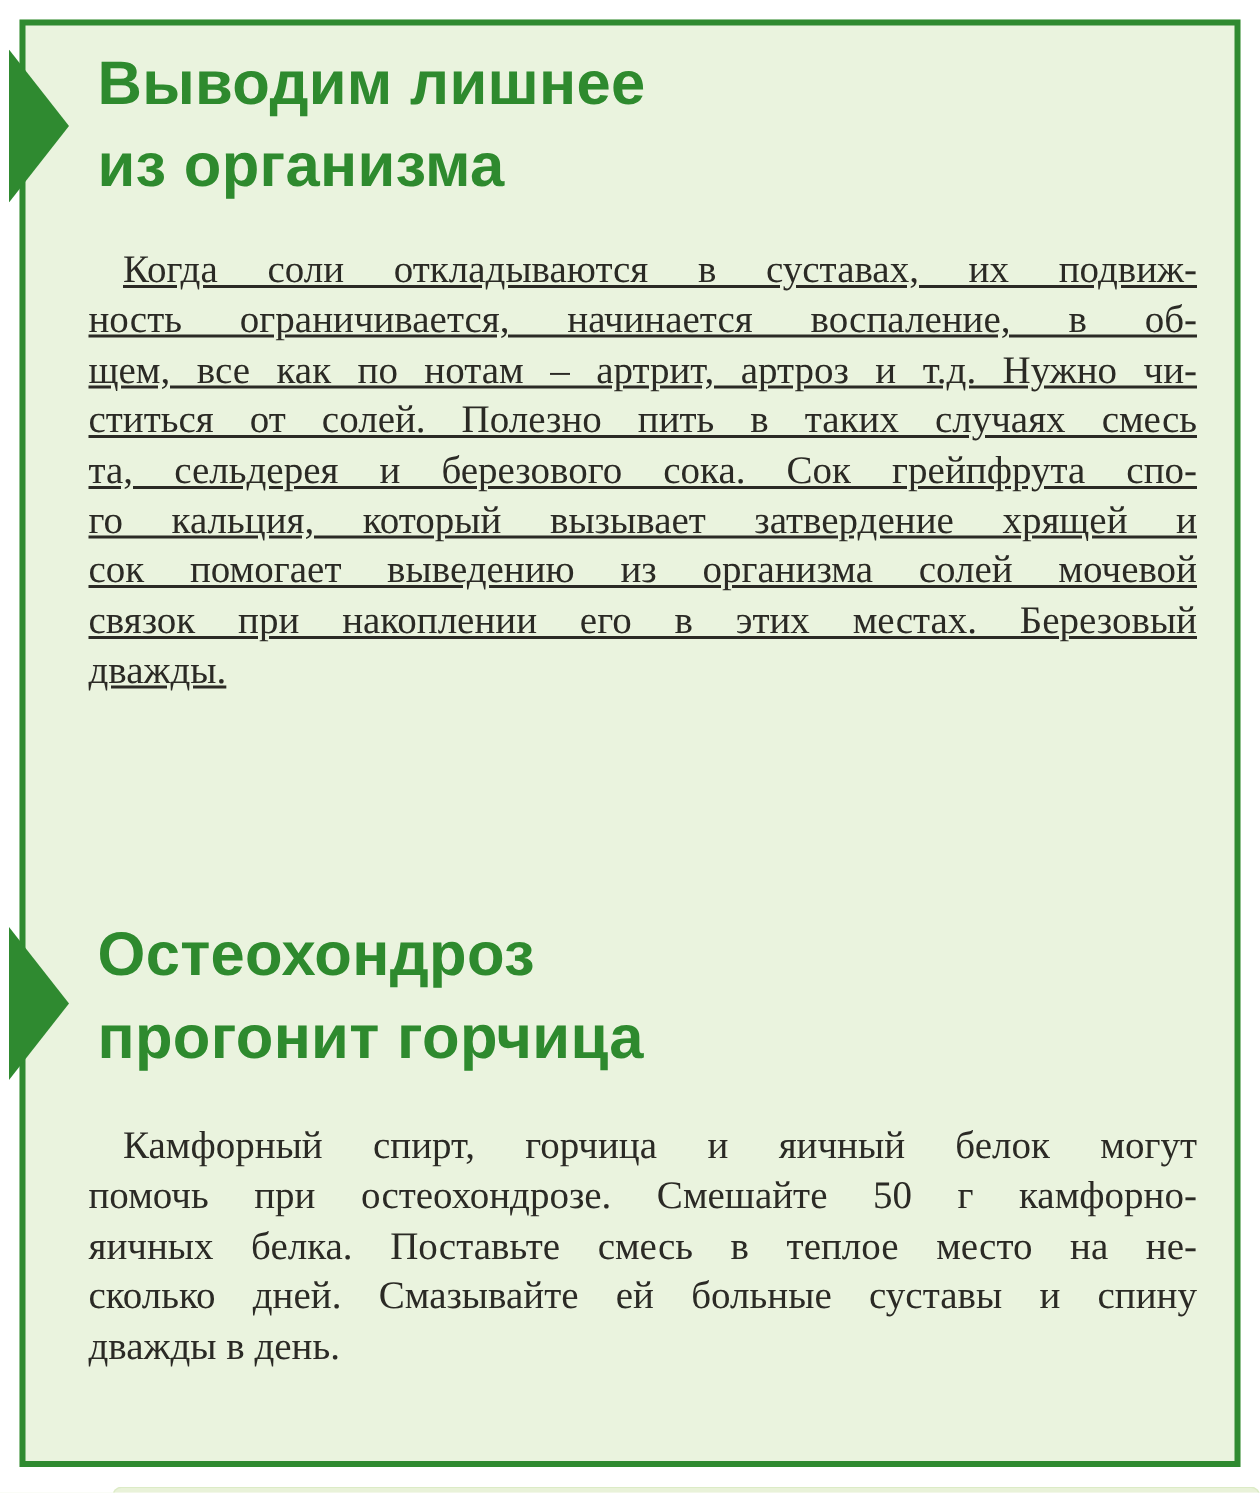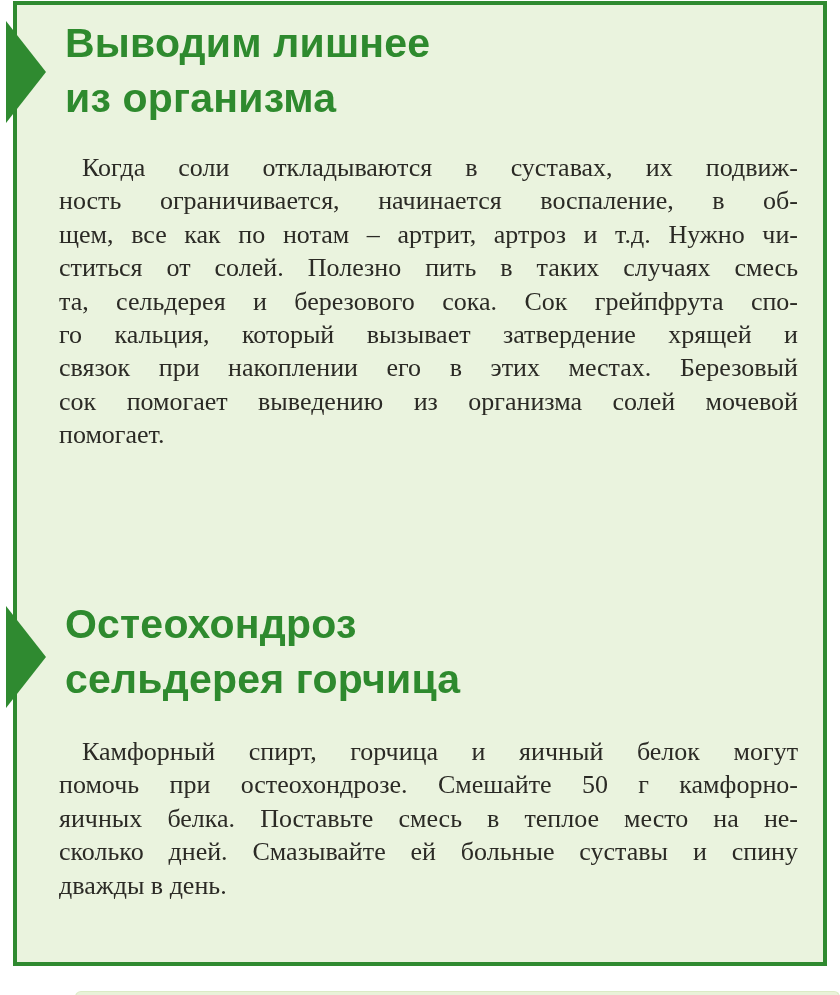--- a/index.html
+++ b/index.html
@@ -14,21 +14,21 @@
   html, body {
     width: 840px; height: 995px;
     background: var(--page-bg);
     font-family: "Liberation Serif", serif;
     overflow: hidden;
   }
   .stage { position: relative; width: 840px; height: 995px; }
 
   .panel {
     position: absolute;
-    left: 13px; top: 1px;
+    left: 13px; top: 13px;
     width: 814px; height: 965px;
     background: var(--panel-bg);
     border: 4px solid var(--green);
   }
 
   .chevron {
     position: absolute;
     left: -11px;
     width: 40px; height: 102px;
     background: var(--green);
@@ -52,21 +52,21 @@
   .heading.second { top: 592px; }
 
   .para {
     position: absolute;
     left: 42px;
     width: 739px;
     color: var(--body-text);
     font-size: 26px;
     line-height: 33.4px;
   }
-  .para.first  { top: 146px; }
+  .para.first  { top: 146px; text-decoration: underline; }
   .para.second { top: 730px; }
 
   .para .tline { text-align: justify; text-align-last: justify; }
   .para .tline:first-child { text-indent: 23px; }
   .para .tline:last-child  { text-align-last: left; }
 
   .next-edge {
     position: absolute;
     left: 75px; right: 0; top: 991px; height: 6px;
     background: var(--next-edge);
@@ -89,30 +89,30 @@
         <div class="tline">из организма</div>
       </h1>
 
     <div class="para first">
         <div class="tline">Когда соли откладываются в суставах, их подвиж-</div>
         <div class="tline">ность ограничивается, начинается воспаление, в об-</div>
         <div class="tline">щем, все как по нотам – артрит, артроз и т.д. Нужно чи-</div>
         <div class="tline">ститься от солей. Полезно пить в таких случаях смесь</div>
         <div class="tline">та, сельдерея и березового сока. Сок грейпфрута спо-</div>
         <div class="tline">го кальция, который вызывает затвердение хрящей и</div>
+        <div class="tline">сок помогает выведению из организма солей мочевой</div>
         <div class="tline">связок при накоплении его в этих местах. Березовый</div>
-        <div class="tline">сок помогает выведению из организма солей мочевой</div>
-        <div class="tline">помогает.</div>
+        <div class="tline">дважды.</div>
       </div>
 
     <span class="chevron second"></span>
 
     <h1 class="heading second">
         <div class="tline">Остеохондроз</div>
-        <div class="tline">сельдерея горчица</div>
+        <div class="tline">прогонит горчица</div>
       </h1>
 
     <div class="para second">
         <div class="tline">Камфорный спирт, горчица и яичный белок могут</div>
         <div class="tline">помочь при остеохондрозе. Смешайте 50 г камфорно-</div>
         <div class="tline">яичных белка. Поставьте смесь в теплое место на не-</div>
         <div class="tline">сколько дней. Смазывайте ей больные суставы и спину</div>
         <div class="tline">дважды в день.</div>
       </div>
 

